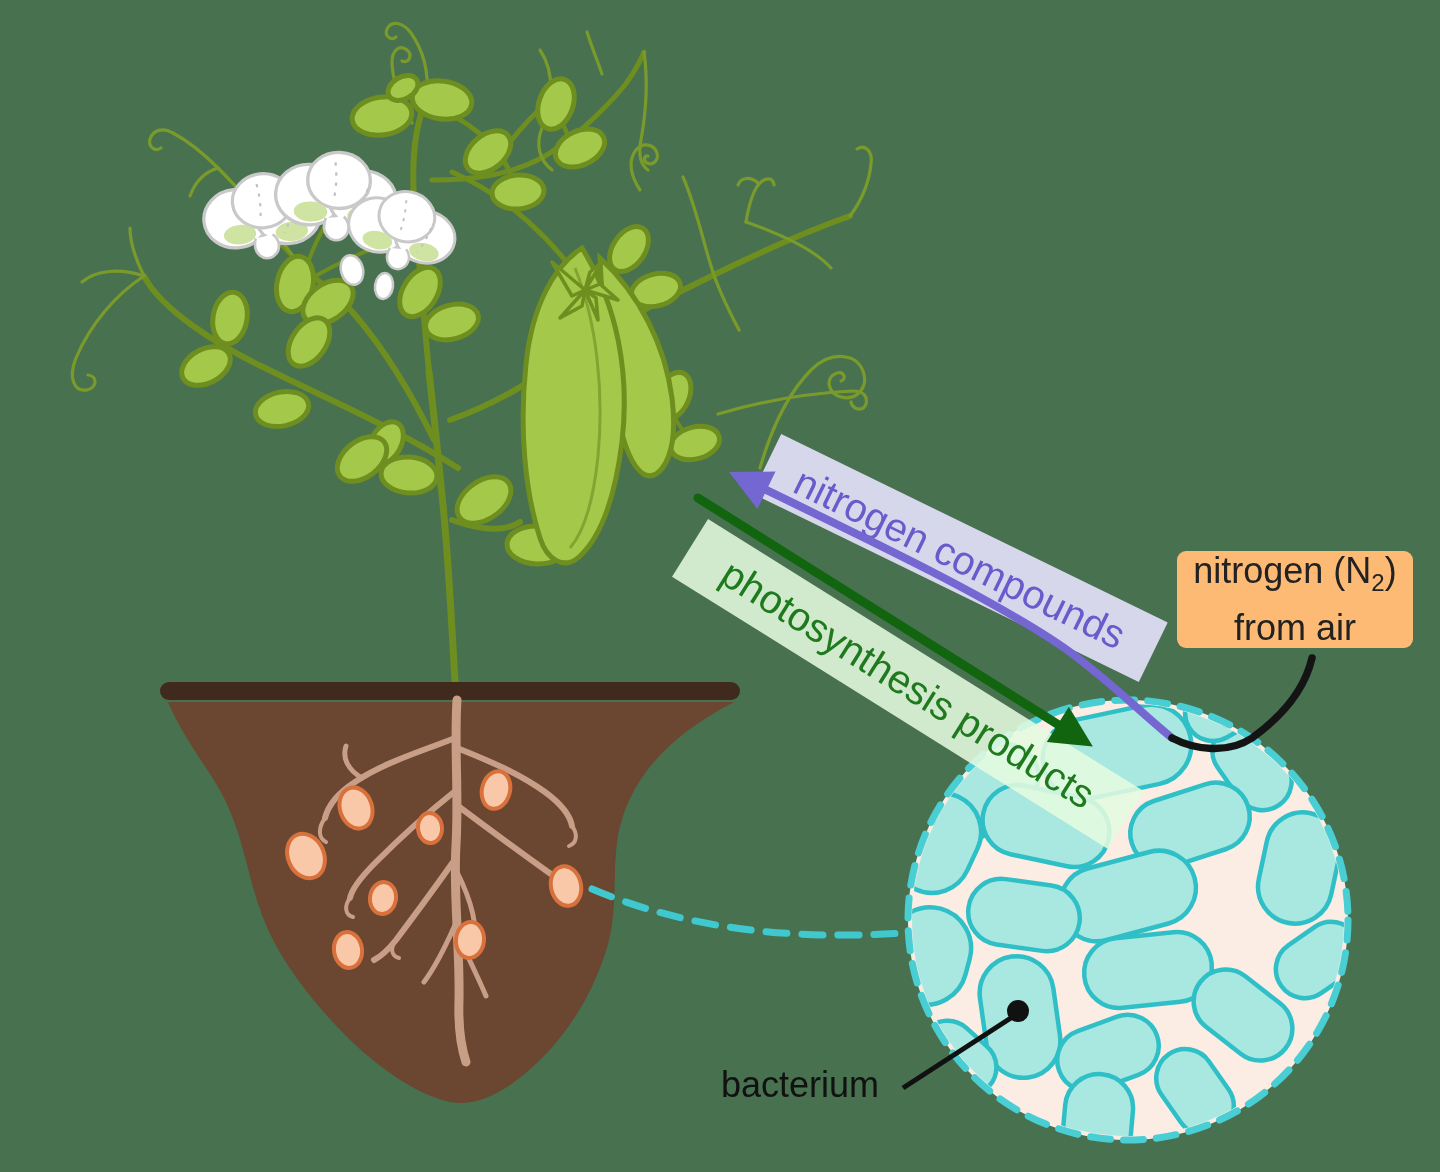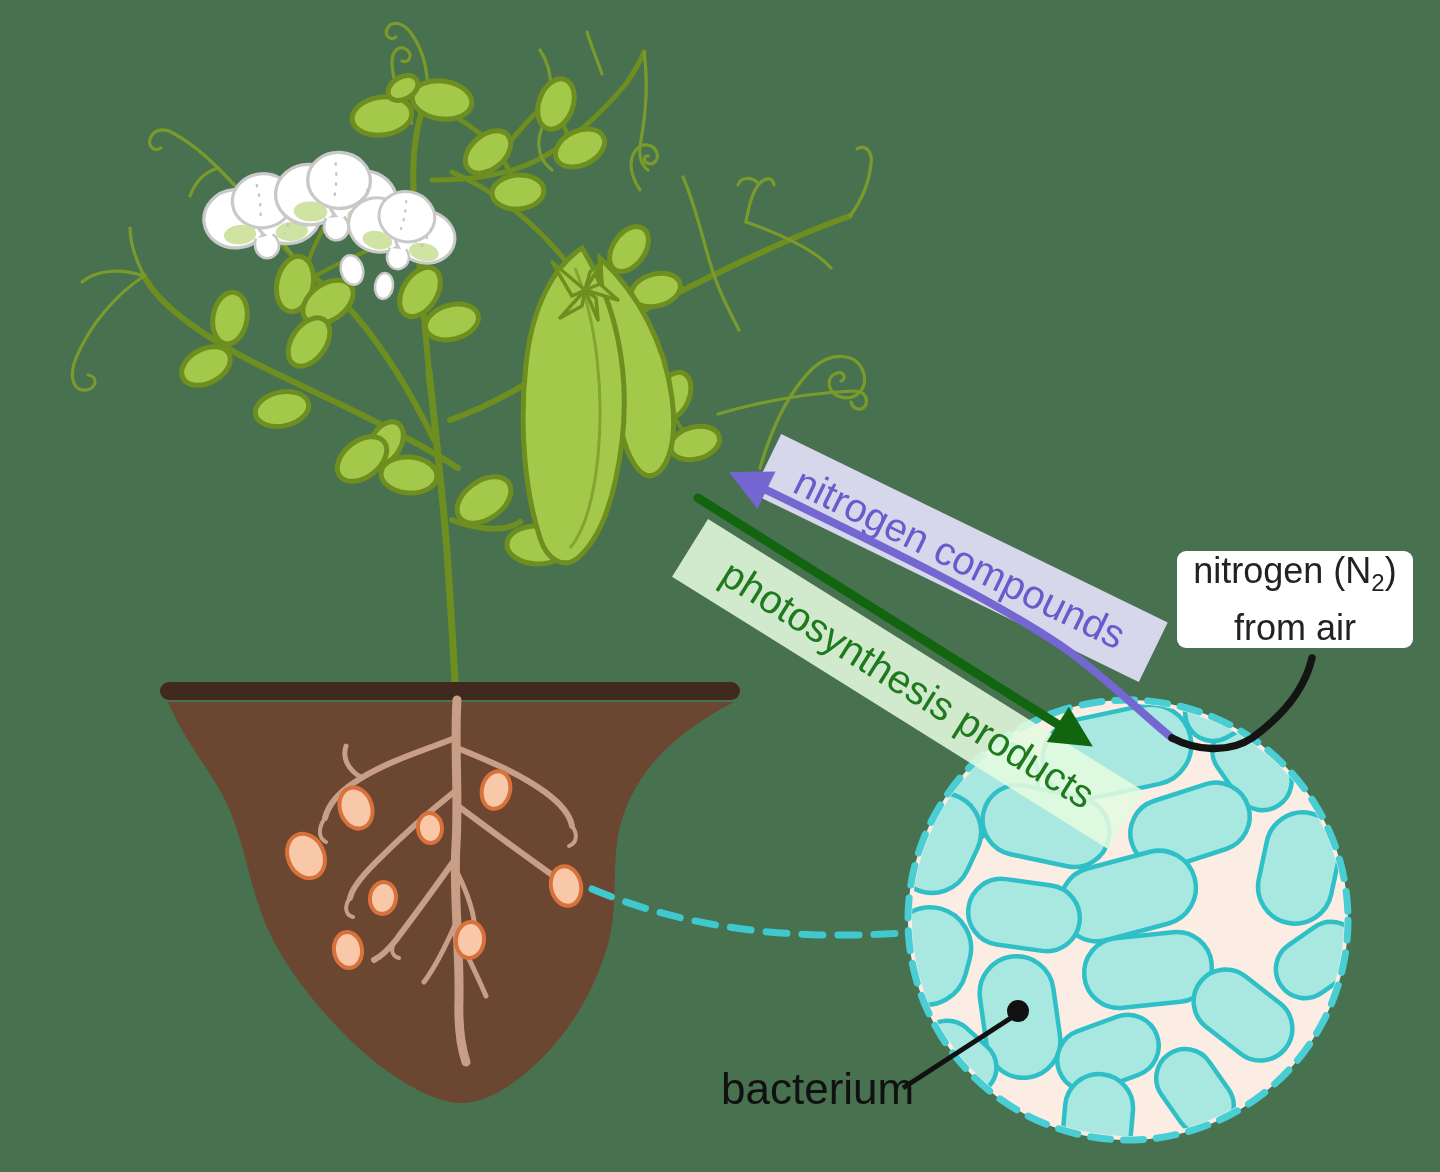--- a/index.html
+++ b/index.html
@@ -5,26 +5,26 @@
   html,body{margin:0;padding:0;background:#333;}
   .stage{
     position:relative;width:1440px;height:1172px;overflow:hidden;
     background:#487150;
     font-family:"Liberation Sans",sans-serif;
   }
   .stage svg{position:absolute;left:0;top:0;}
   .float-label{position:absolute;color:#1f1f1f;}
   .airbox{
     left:1177px;top:551px;width:236px;height:97px;
-    background:#ffffff;border-radius:9px;
+    background:#fdba74;border-radius:9px;
     display:flex;flex-direction:column;align-items:center;justify-content:center;
     font-size:36px;line-height:44px;color:#222;text-align:center;
   }
   .airbox sub{font-size:24px;}
-  .bactlabel{left:721px;top:1064px;font-size:44px;color:#111;}
+  .bactlabel{left:721px;top:1064px;font-size:36px;color:#111;}
   text{font-family:"Liberation Sans",sans-serif;}
 </style>
 </head>
 <body>
 
 <div class="stage">
 <svg width="1440" height="1172" viewBox="0 0 1440 1172">
   <defs>
     <clipPath id="clipZoom">
           <circle cx="1128" cy="920" r="216"></circle>

